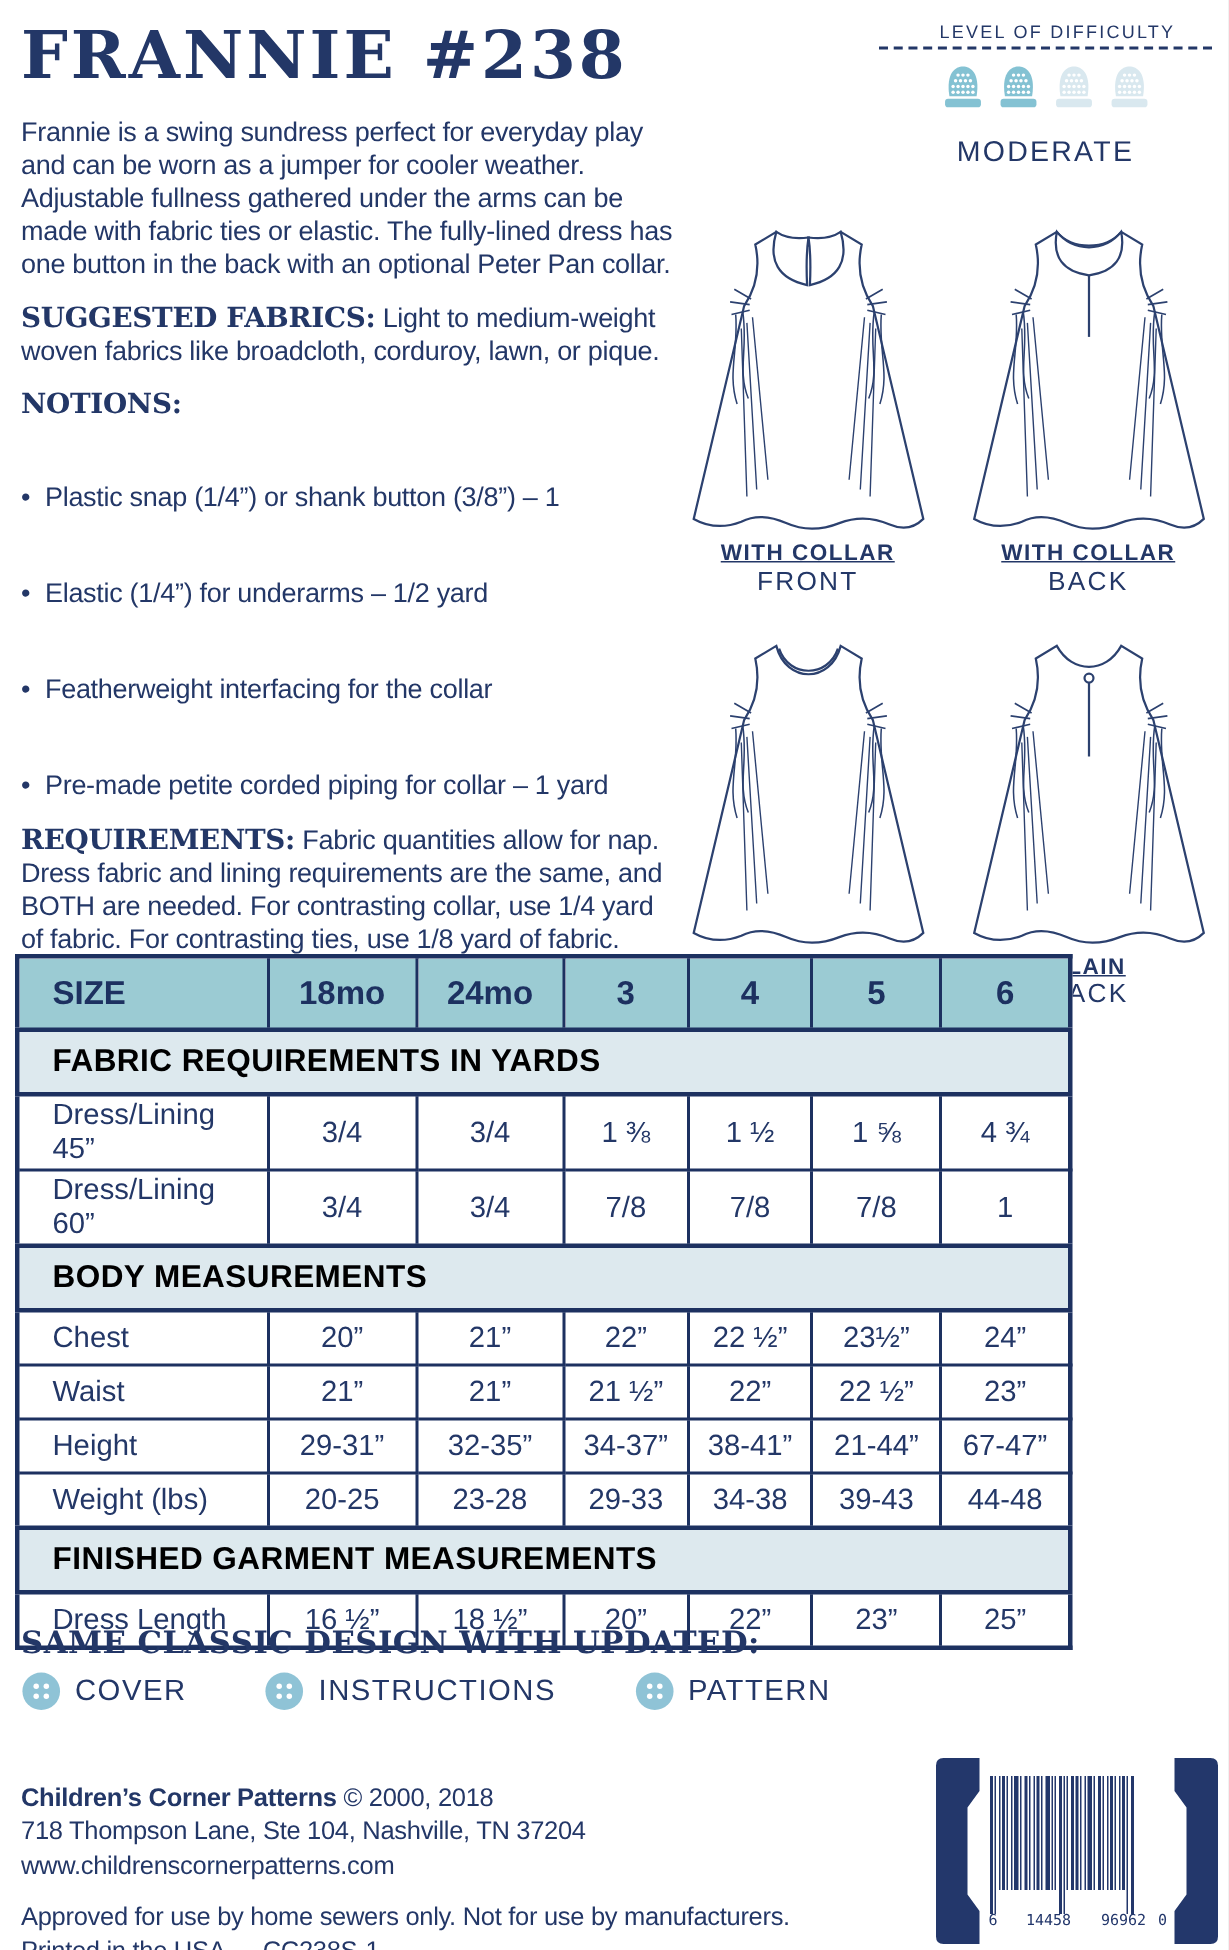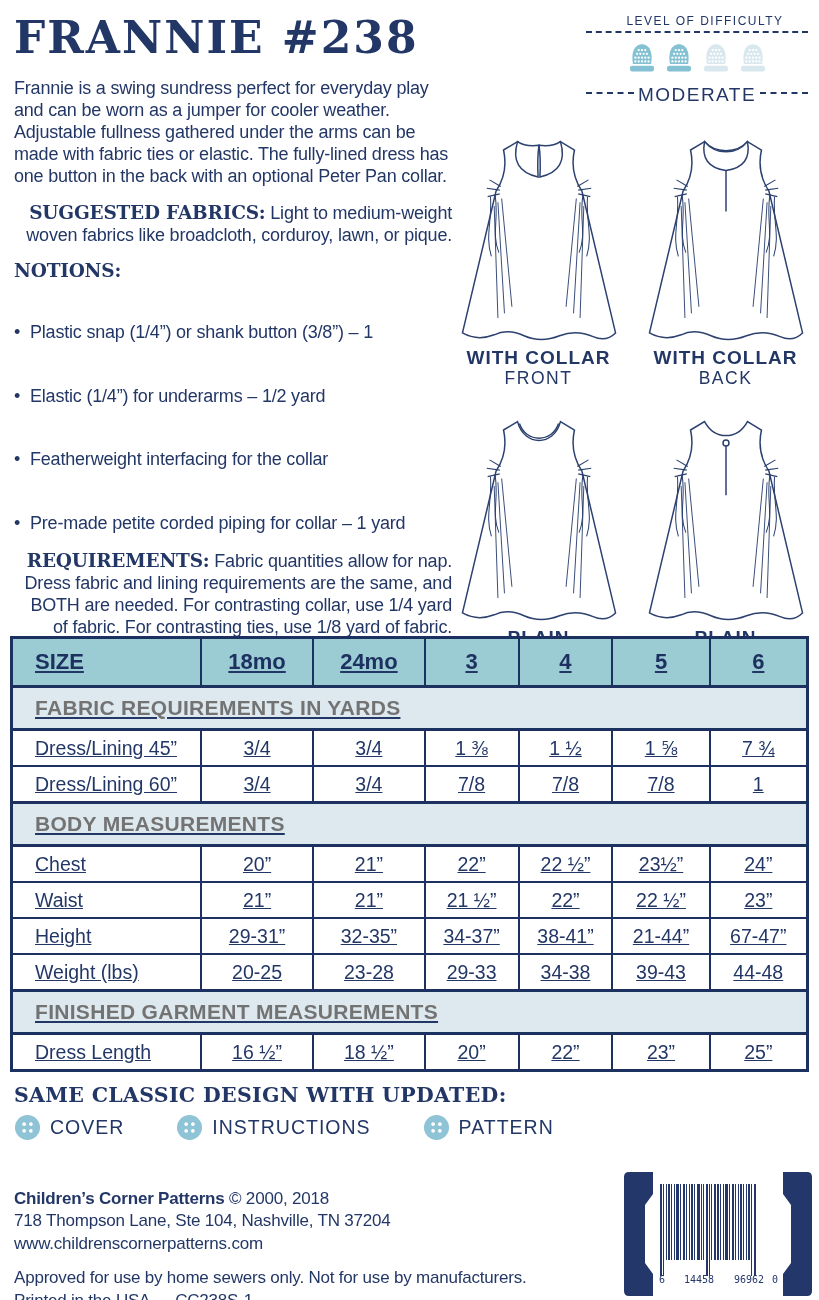--- a/index.html
+++ b/index.html
@@ -4,47 +4,47 @@
 <style>
   html,body{margin:0;padding:0;background:#e8e8e8;}
   .page{position:relative;width:819px;height:1300px;background:#ffffff;margin:0 auto;
         font-family:"Liberation Sans",sans-serif;color:#233767;overflow:hidden;}
   
   .left-col{position:absolute;left:14px;top:16px;width:438px;}
   .title{font-family:"DejaVu Serif",serif;font-weight:bold;font-size:44px;
          letter-spacing:2px;color:#233767;line-height:1;margin:0 0 18px 0;}
   .body-text{font-size:18px;line-height:1.22;letter-spacing:-0.2px;margin:0 0 14px 0;}
   .sec-head{font-family:"DejaVu Serif",serif;font-weight:bold;font-size:18.5px;letter-spacing:-0.2px;}
-  .para{font-size:18px;line-height:1.22;letter-spacing:-0.2px;margin:0 0 13px 0;text-align:right;}
+  .para{font-size:18px;line-height:1.22;letter-spacing:-0.2px;margin:0 0 13px 0;}
   ul.notions{list-style:none;margin:2px 0 14px 0;padding:0;font-size:18px;line-height:1.38;}
   ul.notions li{position:relative;padding-left:16px;letter-spacing:-0.2px;margin-top:39px;}
   ul.notions li::before{content:"•";position:absolute;left:0;top:0;}
   
   .right-col{position:absolute;left:452px;top:14px;width:360px;}
   .difficulty{width:222px;margin-left:auto;margin-right:4px;text-align:center;}
   .diff-title{font-size:12px;letter-spacing:1.5px;white-space:nowrap;margin-left:16px;}
   .diff-rule{border-bottom:2.5px dashed #233767;margin-top:3px;}
   .thimbles{display:flex;justify-content:center;gap:7px;margin-top:8px;}
   .diff-moderate{display:flex;align-items:center;gap:4px;margin-top:6px;
-                 font-size:19px;letter-spacing:1.5px;}
+                 font-size:19px;letter-spacing:1.5px;flex-direction:column;}
   .diff-moderate .dash{flex:1;border-bottom:2.5px dashed #233767;height:0;transform:translateY(-2px);}
   .dress-grid{display:grid;grid-template-columns:1fr 1fr;column-gap:14px;row-gap:14px;margin-top:16px;}
   .dress-fig{text-align:center;}
   .dress-fig svg{display:block;margin:0 auto;}
-  .dress-label{font-size:19px;font-weight:bold;letter-spacing:1px;line-height:1.1;margin-top:2px;}
+  .dress-label{font-size:15px;font-weight:bold;letter-spacing:1px;line-height:1.1;margin-top:2px;text-decoration:underline;}
   .dress-sub{font-size:17.5px;letter-spacing:1.5px;line-height:1.1;}
   
   .size-table{position:absolute;left:10px;top:636px;}
-  table.st{border-collapse:collapse;width:799px;table-layout:fixed;background:#fff;text-decoration:underline;}
+  table.st{border-collapse:collapse;width:705px;table-layout:fixed;background:#fff;}
   table.st th,table.st td{border:2px solid #1d3160;overflow:hidden;}
   table.st{border:3px solid #1d3160;}
   table.st th{background:#9bcbd3;height:44px;font-size:22px;text-align:center;color:#1d3160;}
   table.st th.lbl,table.st td.lbl{text-align:left;padding-left:22px;}
   table.st tr.band td{background:#dde9ee;border-top:3px solid #1d3160;border-bottom:3px solid #1d3160;
-       font-weight:bold;font-size:21px;letter-spacing:0.3px;height:38px;color:#737373;}
+       font-weight:bold;font-size:21px;letter-spacing:0.3px;height:38px;color:#000000;}
   table.st td{height:32px;font-size:19.5px;text-align:center;color:#233767;}
   
   .updated{position:absolute;left:14px;top:1083px;width:640px;}
   .upd-head{font-family:"DejaVu Serif",serif;font-weight:bold;font-size:20.5px;letter-spacing:0.3px;}
   .upd-items{display:flex;align-items:center;gap:52px;margin-top:7px;}
   .upd-item{display:flex;align-items:center;gap:9px;font-size:19.5px;letter-spacing:1px;}
   
   .footer{position:absolute;left:14px;top:1188px;width:600px;font-size:17px;line-height:1.32;
           letter-spacing:-0.2px;}
   .footer .approval-block{margin-top:12px;}
@@ -260,21 +260,21 @@
           <tr class="band">
             <td colspan="7" class="lbl">FABRIC REQUIREMENTS IN YARDS</td>
           </tr>
           <tr>
             <td class="lbl">Dress/Lining 45”</td>
             <td>3/4</td>
             <td>3/4</td>
             <td>1 ⅜</td>
             <td>1 ½</td>
             <td>1 ⅝</td>
-            <td>7 ¾</td>
+            <td>4 ¾</td>
           </tr>
           <tr>
             <td class="lbl">Dress/Lining 60”</td>
             <td>3/4</td>
             <td>3/4</td>
             <td>7/8</td>
             <td>7/8</td>
             <td>7/8</td>
             <td>1</td>
           </tr>

